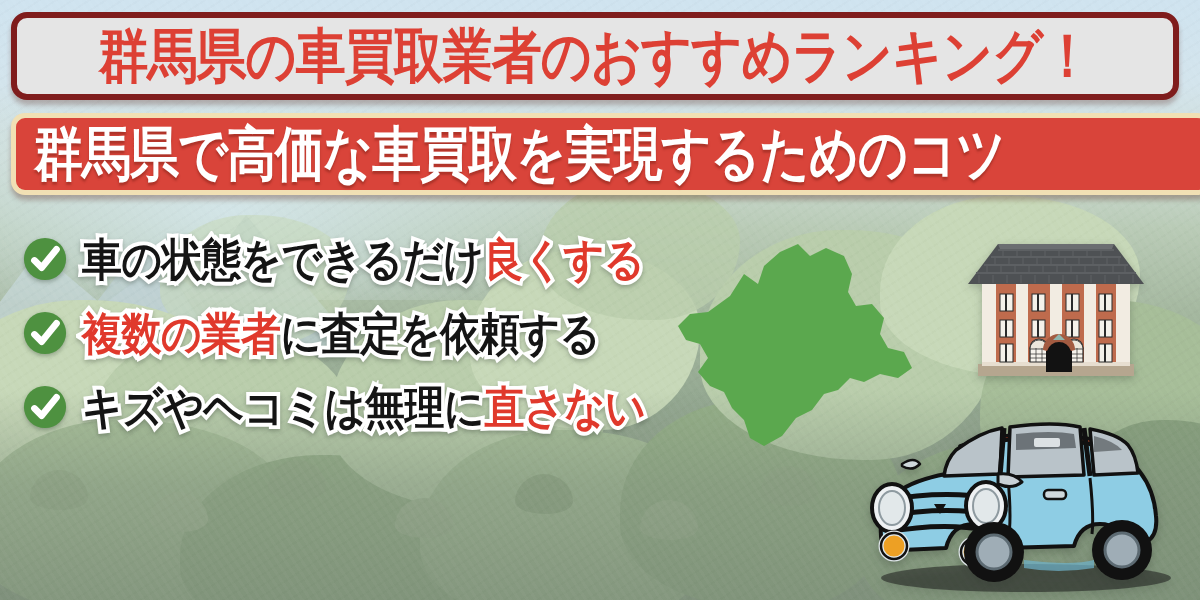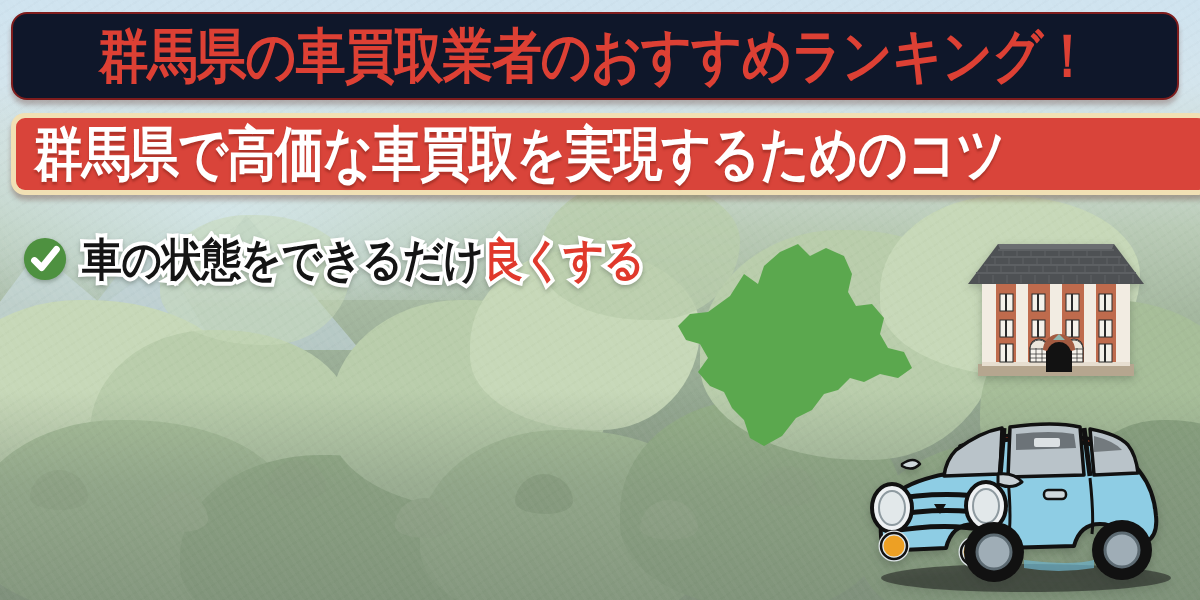--- a/index.html
+++ b/index.html
@@ -48,21 +48,21 @@
 
   
   .grain{position:absolute;inset:0;opacity:.22;
     background:
       repeating-linear-gradient(57deg,rgba(255,255,255,.10) 0 3px,rgba(0,0,0,0) 3px 7px),
       repeating-linear-gradient(-33deg,rgba(0,0,0,.06) 0 2px,rgba(0,0,0,0) 2px 9px);}
 
   
   .banner-1{
     position:absolute;left:11px;top:12px;width:1168px;height:88px;
-    background:#0f172a;border:2px solid #7f1d1d;border-radius:16px;
+    background:#e5e5e5;border:6px solid #7f1d1d;border-radius:16px;
     box-sizing:border-box;
     display:flex;align-items:center;justify-content:center;
     box-shadow:0 5px 5px rgba(90,40,30,.30);
   }
   .banner-1 .t{
     color:#dd4034;font-size:50px;font-weight:bold;letter-spacing:-1px;
     white-space:nowrap;line-height:1;
     transform:scaleY(1.18);
   }
   .banner-2{
@@ -158,23 +158,41 @@
     <div class="row">
       <svg class="chk" viewBox="0 0 48 48">
         <circle cx="24" cy="24" r="22" fill="#4e9140"></circle>
         <path d="M13 25.5 L20.5 33 L36 14" fill="none" stroke="#fff" stroke-width="7" stroke-linecap="round" stroke-linejoin="round"></path>
       </svg>
       <div class="txt">
         <span class="k">車の状態をできるだけ</span><span class="r">良くする</span>
       </div>
     </div>
 
-
-
-
+    <div class="row">
+      <svg class="chk" viewBox="0 0 48 48">
+        <circle cx="24" cy="24" r="22" fill="#4e9140"></circle>
+        <path d="M13 25.5 L20.5 33 L36 14" fill="none" stroke="#fff" stroke-width="7" stroke-linecap="round" stroke-linejoin="round"></path>
+      </svg>
+      <div class="txt">
+        <span class="r">複数の業者</span><span class="k">に査定を依頼する</span>
+      </div>
+    </div>
+
+
+
+    <div class="row">
+      <svg class="chk" viewBox="0 0 48 48">
+        <circle cx="24" cy="24" r="22" fill="#4e9140"></circle>
+        <path d="M13 25.5 L20.5 33 L36 14" fill="none" stroke="#fff" stroke-width="7" stroke-linecap="round" stroke-linejoin="round"></path>
+      </svg>
+      <div class="txt">
+        <span class="k">キズやヘコミは無理に</span><span class="r">直さない</span>
+      </div>
+    </div>
 
   </div>
 
   <svg class="mill" viewBox="0 0 196 160">
 
     <polygon points="10,56 40,16 156,16 186,56" fill="#4e5154"></polygon>
     <polygon points="40,16 156,16 154,21 42,21" fill="#6b6e71"></polygon>
     <g fill="#5d6063">
       <g>
         <rect x="18" y="44" width="160" height="2"></rect>

